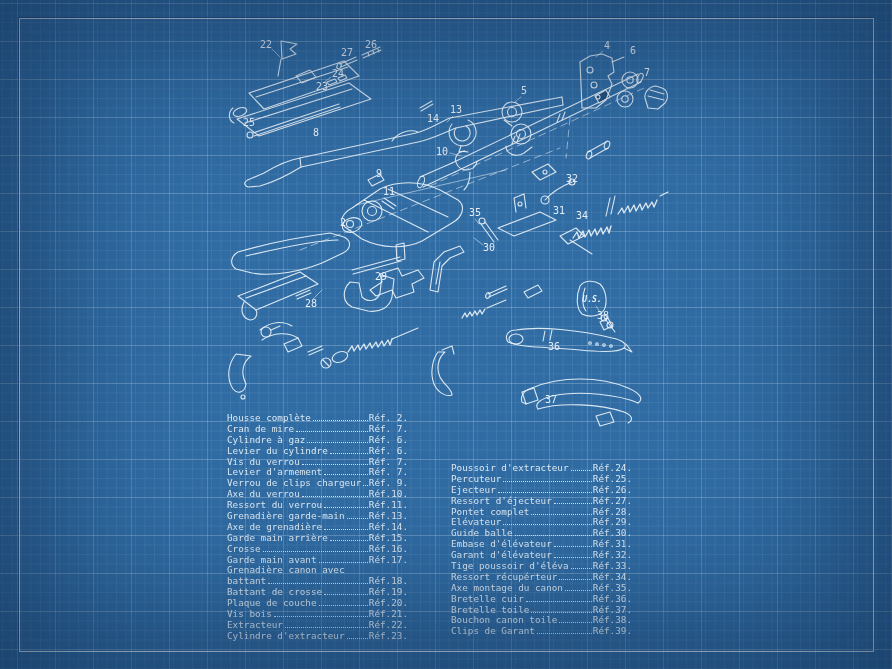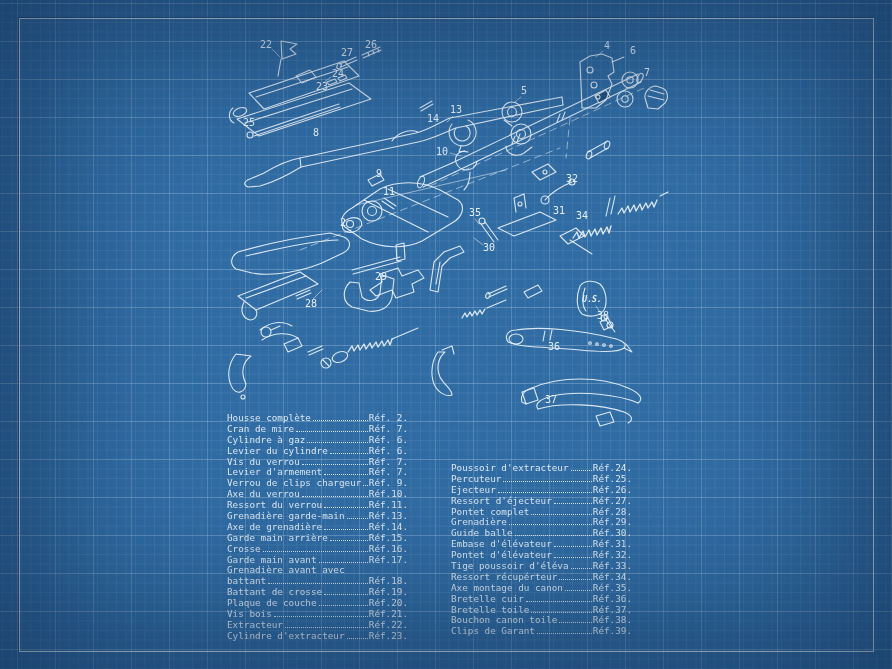--- a/index.html
+++ b/index.html
@@ -370,21 +370,21 @@
         <span class="pname">Crosse</span>
         <span class="leader"></span>
         <span class="pref">Réf.16.</span>
       </div>
       <div class="prow">
         <span class="pname">Garde main avant</span>
         <span class="leader"></span>
         <span class="pref">Réf.17.</span>
       </div>
       <div class="prow">
-        <span class="pname">Grenadière avant avec</span>
+        <span class="pname">Grenadière canon avec</span>
       </div>
       <div class="prow">
         <span class="pname">battant</span>
         <span class="leader"></span>
         <span class="pref">Réf.18.</span>
       </div>
       <div class="prow">
         <span class="pname">Battant de crosse</span>
         <span class="leader"></span>
         <span class="pref">Réf.19.</span>
@@ -430,36 +430,36 @@
         <span class="pname">Ressort d'éjecteur</span>
         <span class="leader"></span>
         <span class="pref">Réf.27.</span>
       </div>
       <div class="prow">
         <span class="pname">Pontet complet</span>
         <span class="leader"></span>
         <span class="pref">Réf.28.</span>
       </div>
       <div class="prow">
-        <span class="pname">Grenadière</span>
+        <span class="pname">Elévateur</span>
         <span class="leader"></span>
         <span class="pref">Réf.29.</span>
       </div>
       <div class="prow">
         <span class="pname">Guide balle</span>
         <span class="leader"></span>
         <span class="pref">Réf.30.</span>
       </div>
       <div class="prow">
         <span class="pname">Embase d'élévateur</span>
         <span class="leader"></span>
         <span class="pref">Réf.31.</span>
       </div>
       <div class="prow">
-        <span class="pname">Pontet d'élévateur</span>
+        <span class="pname">Garant d'élévateur</span>
         <span class="leader"></span>
         <span class="pref">Réf.32.</span>
       </div>
       <div class="prow">
         <span class="pname">Tige poussoir d'éléva</span>
         <span class="leader"></span>
         <span class="pref">Réf.33.</span>
       </div>
       <div class="prow">
         <span class="pname">Ressort récupérteur</span>

